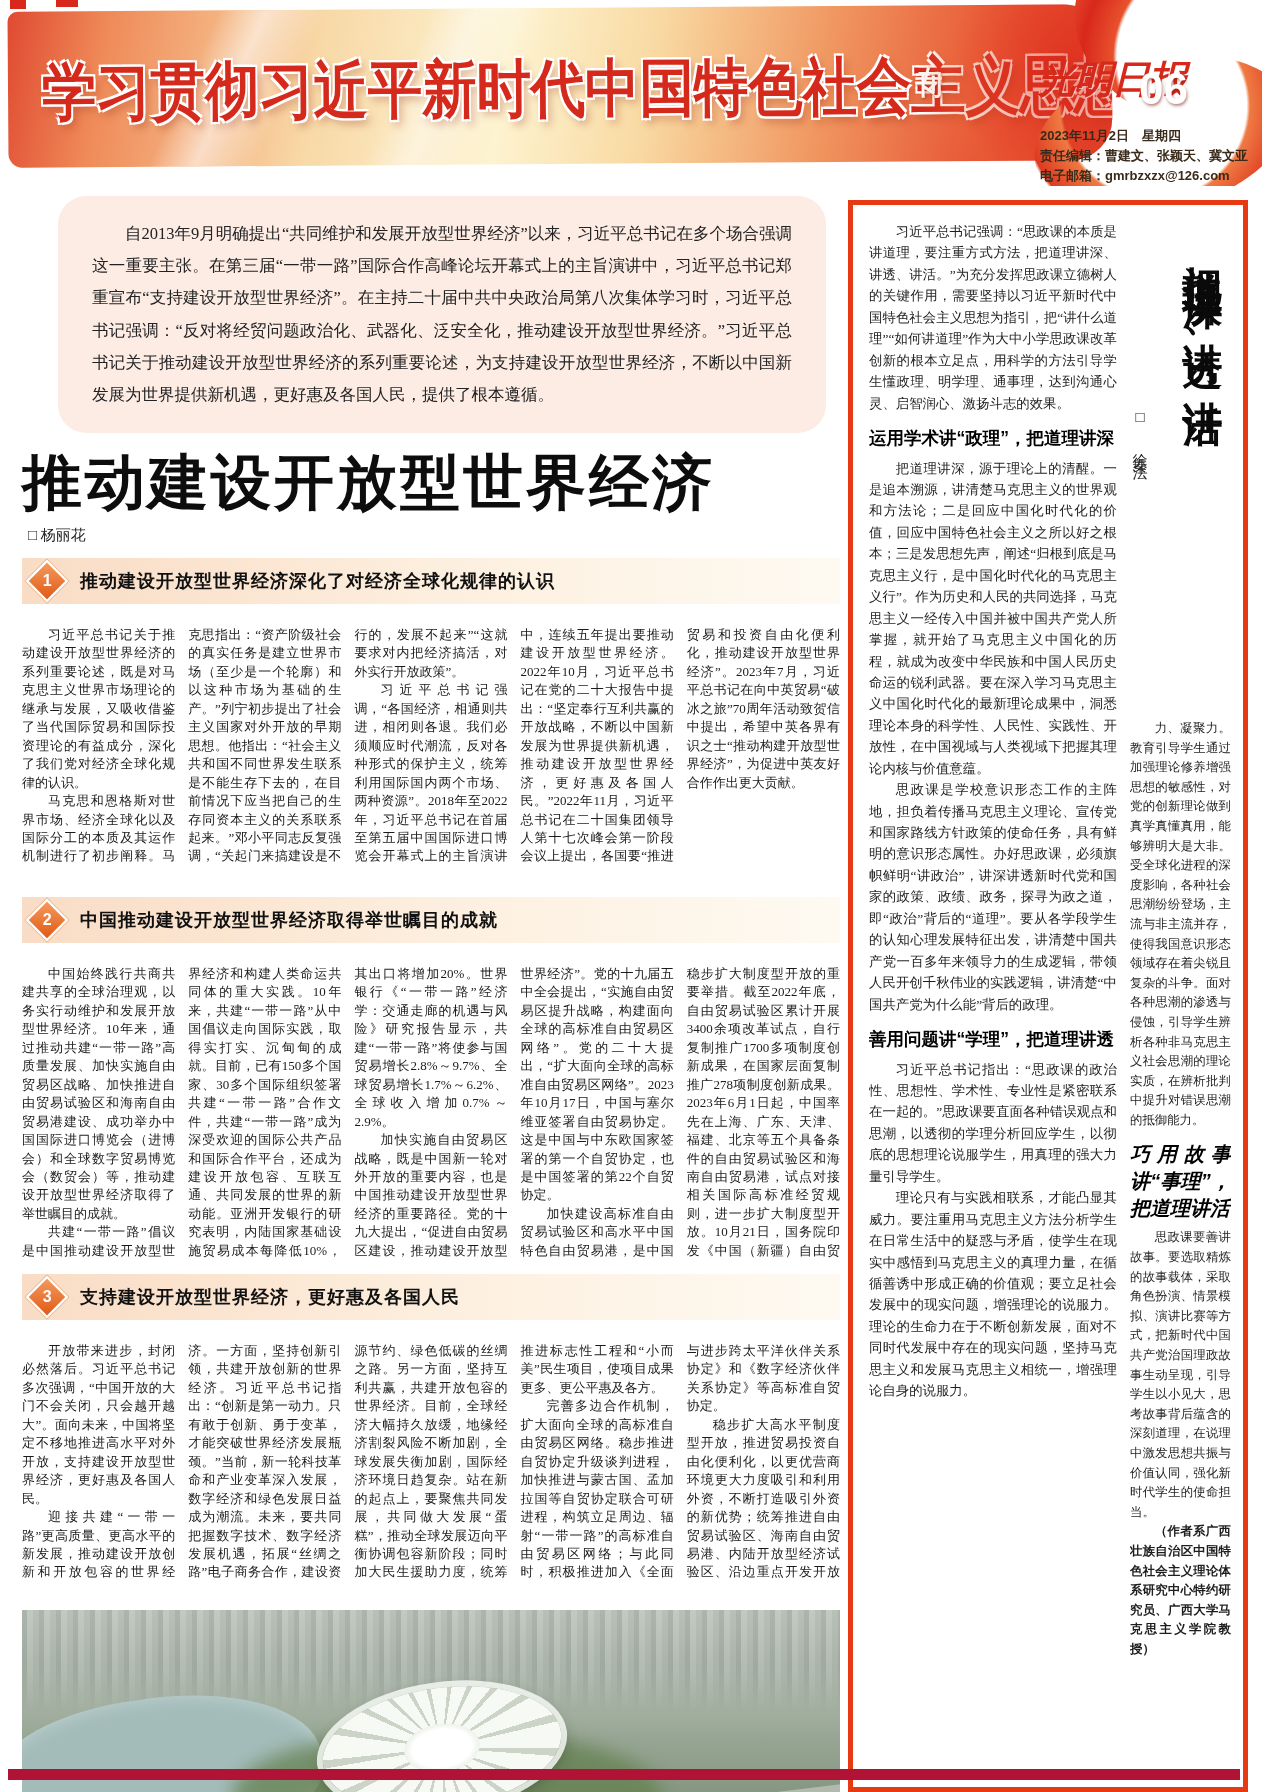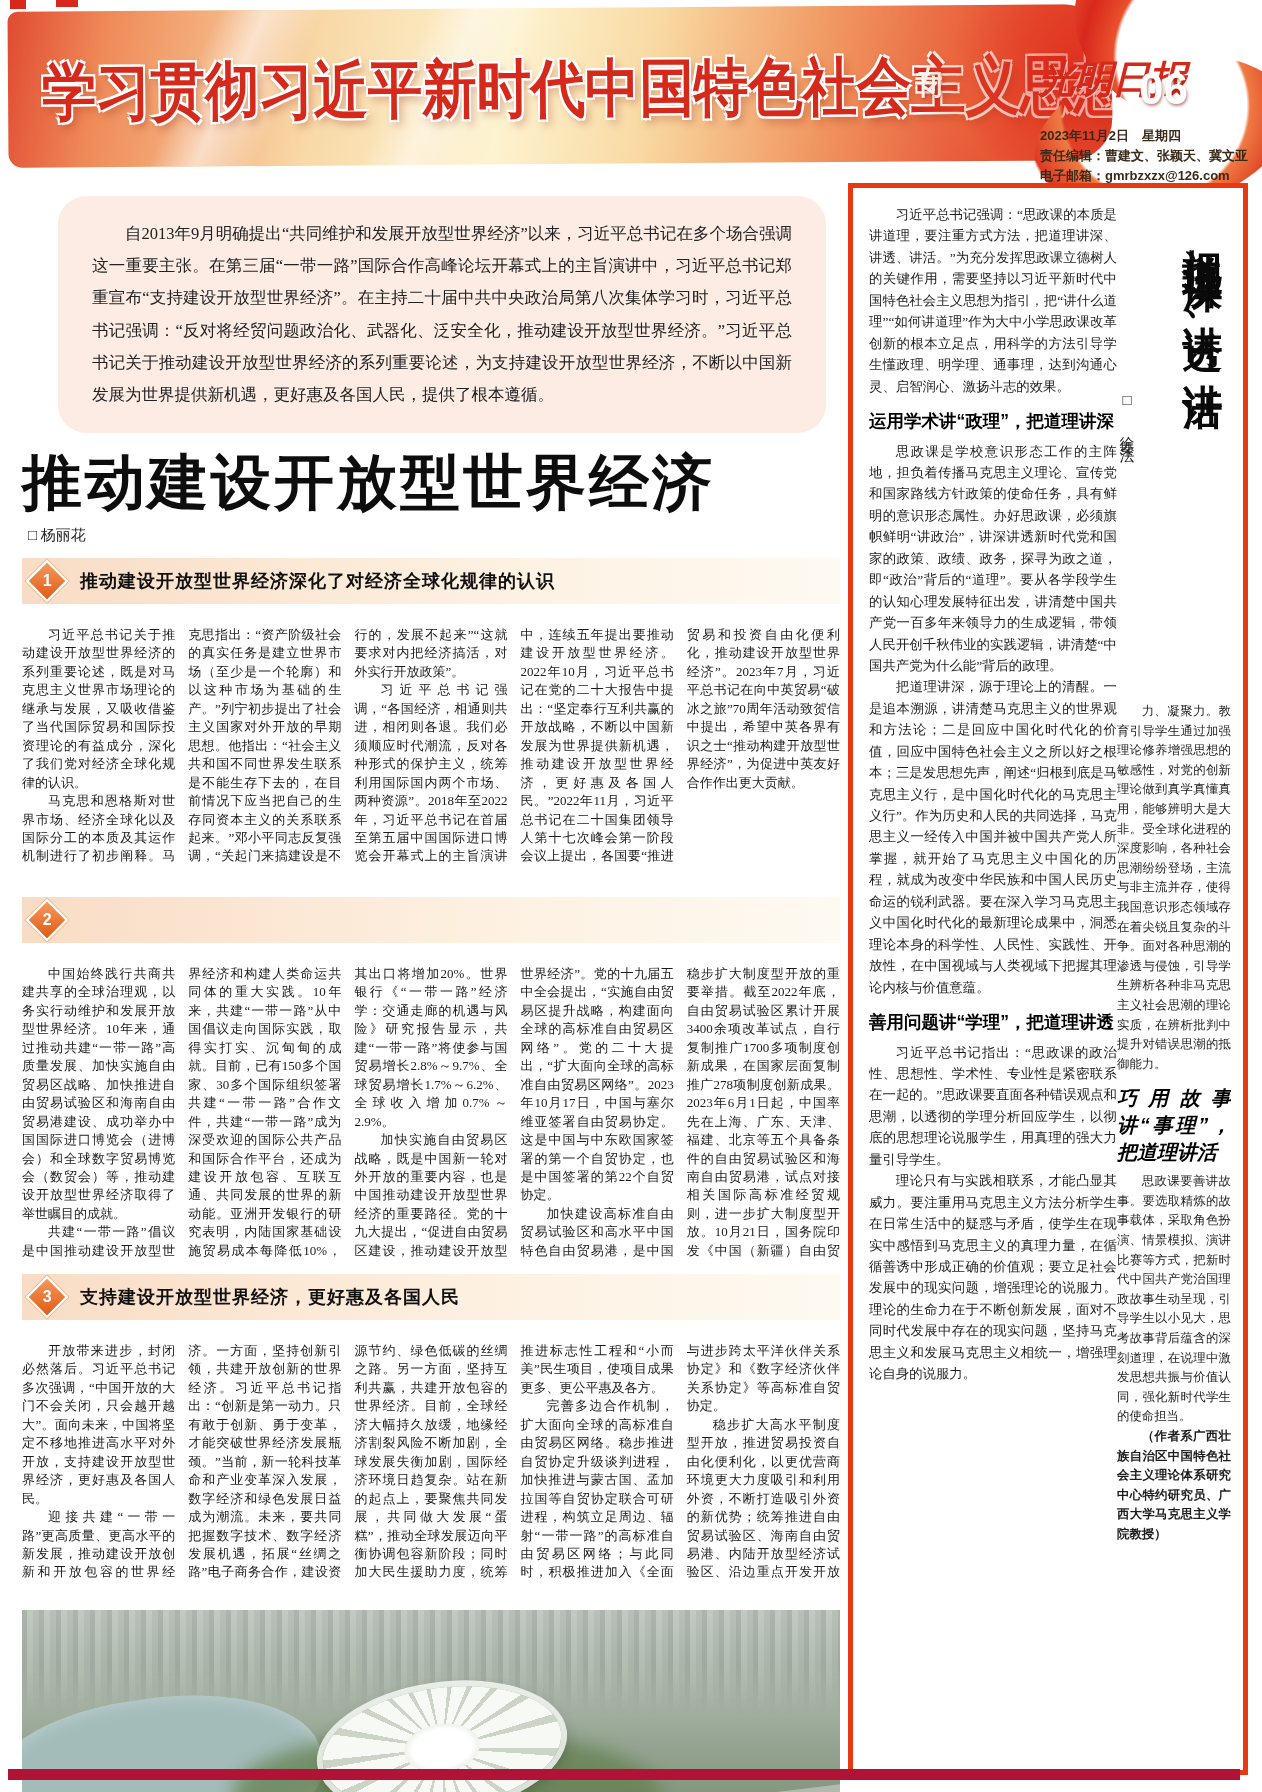--- a/index.html
+++ b/index.html
@@ -65,22 +65,22 @@
     background:repeating-conic-gradient(#f7f9f5 0 13deg,#ccd4c8 13deg 17deg);
     box-shadow:0 0 0 6px rgba(245,248,243,.85),0 6px 16px rgba(30,40,25,.45);transform:rotate(-8deg);}
   .photo .flower::after{content:"";position:absolute;left:34%;top:30%;width:32%;height:40%;border-radius:50%;
     background:radial-gradient(#ffffff 0 55%,#e4e9e0 80%,transparent);}
   .photo .road1{position:absolute;left:480px;top:190px;width:420px;height:16px;background:#b9bfb6;transform:rotate(-7deg);opacity:.85;}
   .photo .road2{position:absolute;left:380px;top:225px;width:520px;height:12px;background:#c3c8bf;transform:rotate(3deg);opacity:.8;}
   .photo .caption{position:absolute;right:16px;bottom:12px;width:62%;text-align:right;color:#fff;
     font-size:14.5px;line-height:1.6;text-shadow:0 1px 3px rgba(0,0,0,.85),0 0 6px rgba(0,0,0,.5);}
   .photo .caption .credit{margin-left:2.2em;}
   
-  .sidebox{position:absolute;left:848px;top:183px;width:400px;height:1592px;box-sizing:border-box;
-    border:5px solid #e83a12;background:#fff;padding:16px 12px 14px 16px;display:flex;}
+  .sidebox{position:absolute;left:848px;top:200px;width:400px;height:1592px;box-sizing:border-box;
+    border:5px solid #e83a12;background:#fff;padding:16px 12px 14px 16px;display:flex;gap:13px;}
   .side-left{width:248px;flex:none;overflow:hidden;font-size:13.4px;line-height:1.6;text-align:justify;color:#1e1e1e;}
   .side-left p,.side-rtext p{margin:0;text-indent:2em;}
   .side-h{font-size:17.5px;font-weight:900;color:#000;margin:13px 0 7px;line-height:1.35;text-indent:0;
     font-family:"Liberation Sans","DejaVu Sans",sans-serif;}
   .side-right{flex:1;display:flex;flex-direction:column;overflow:hidden;}
   .vtitle-block{position:relative;height:498px;flex:none;}
   .vtitle{position:absolute;right:8px;top:14px;writing-mode:vertical-rl;font-size:40px;font-weight:900;
     color:#0a0a0a;letter-spacing:6px;line-height:1.05;}
   .vauthor{position:absolute;left:0px;top:188px;writing-mode:vertical-rl;font-size:15px;color:#222;letter-spacing:6px;}
   .side-rtext{flex:1;overflow:hidden;font-size:12.4px;line-height:1.58;text-align:justify;color:#1e1e1e;}
@@ -132,20 +132,21 @@
         <p>马克思和恩格斯对世界市场、经济全球化以及国际分工的本质及其运作机制进行了初步阐释。马克思指出：“资产阶级社会的真实任务是建立世界市场（至少是一个轮廓）和以这种市场为基础的生产。”列宁初步提出了社会主义国家对外开放的早期思想。他指出：“社会主义共和国不同世界发生联系是不能生存下去的，在目前情况下应当把自己的生存同资本主义的关系联系起来。”邓小平同志反复强调，“关起门来搞建设是不行的，发展不起来”“这就要求对内把经济搞活，对外实行开放政策”。</p>
         <p>习近平总书记强调，“各国经济，相通则共进，相闭则各退。我们必须顺应时代潮流，反对各种形式的保护主义，统筹利用国际国内两个市场、两种资源”。2018年至2022年，习近平总书记在首届至第五届中国国际进口博览会开幕式上的主旨演讲中，连续五年提出要推动建设开放型世界经济。2022年10月，习近平总书记在党的二十大报告中提出：“坚定奉行互利共赢的开放战略，不断以中国新发展为世界提供新机遇，推动建设开放型世界经济，更好惠及各国人民。”2022年11月，习近平总书记在二十国集团领导人第十七次峰会第一阶段会议上提出，各国要“推进贸易和投资自由化便利化，推动建设开放型世界经济”。2023年7月，习近平总书记在向中英贸易“破冰之旅”70周年活动致贺信中提出，希望中英各界有识之士“推动构建开放型世界经济”，为促进中英友好合作作出更大贡献。</p>
       </div>
     </div>
 
     <div class="sec">
       <div class="sec-bar">
         <div class="diamond">
             <span>2</span>
           </div>
+        <div class="sec-title">中国推动建设开放型世界经济取得举世瞩目的成就</div>
       </div>
       <div class="sec-body h2body">
         <p>中国始终践行共商共建共享的全球治理观，以务实行动维护和发展开放型世界经济。10年来，通过推动共建“一带一路”高质量发展、加快实施自由贸易区战略、加快推进自由贸易试验区和海南自由贸易港建设、成功举办中国国际进口博览会（进博会）和全球数字贸易博览会（数贸会）等，推动建设开放型世界经济取得了举世瞩目的成就。</p>
         <p>共建“一带一路”倡议是中国推动建设开放型世界经济和构建人类命运共同体的重大实践。10年来，共建“一带一路”从中国倡议走向国际实践，取得实打实、沉甸甸的成就。目前，已有150多个国家、30多个国际组织签署共建“一带一路”合作文件，共建“一带一路”成为深受欢迎的国际公共产品和国际合作平台，还成为建设开放包容、互联互通、共同发展的世界的新动能。亚洲开发银行的研究表明，内陆国家基础设施贸易成本每降低10%，其出口将增加20%。世界银行《“一带一路”经济学：交通走廊的机遇与风险》研究报告显示，共建“一带一路”将使参与国贸易增长2.8%～9.7%、全球贸易增长1.7%～6.2%、全球收入增加0.7%～2.9%。</p>
         <p>加快实施自由贸易区战略，既是中国新一轮对外开放的重要内容，也是中国推动建设开放型世界经济的重要路径。党的十九大提出，“促进自由贸易区建设，推动建设开放型世界经济”。党的十九届五中全会提出，“实施自由贸易区提升战略，构建面向全球的高标准自由贸易区网络”。党的二十大提出，“扩大面向全球的高标准自由贸易区网络”。2023年10月17日，中国与塞尔维亚签署自由贸易协定。这是中国与中东欧国家签署的第一个自贸协定，也是中国签署的第22个自贸协定。</p>
         <p>加快建设高标准自由贸易试验区和高水平中国特色自由贸易港，是中国稳步扩大制度型开放的重要举措。截至2022年底，自由贸易试验区累计开展3400余项改革试点，自行复制推广1700多项制度创新成果，在国家层面复制推广278项制度创新成果。2023年6月1日起，中国率先在上海、广东、天津、福建、北京等五个具备条件的自由贸易试验区和海南自由贸易港，试点对接相关国际高标准经贸规则，进一步扩大制度型开放。10月21日，国务院印发《中国（新疆）自由贸易试验区总体方案》。至此，经过七次扩容，我国自贸试验区已经有22个，对外辐射的范围进一步扩大。</p>
 
       </div>
     </div>
 
@@ -175,22 +176,22 @@
       <div class="caption">
         <span>空中俯瞰位于广州市南沙区横沥岛尖的国际金融论坛（IFF）永久会址。</span><span class="credit">新华社发</span>
       </div>
     </div>
   </div>
 
   <div class="sidebox">
     <div class="side-left">
       <p>习近平总书记强调：“思政课的本质是讲道理，要注重方式方法，把道理讲深、讲透、讲活。”为充分发挥思政课立德树人的关键作用，需要坚持以习近平新时代中国特色社会主义思想为指引，把“讲什么道理”“如何讲道理”作为大中小学思政课改革创新的根本立足点，用科学的方法引导学生懂政理、明学理、通事理，达到沟通心灵、启智润心、激扬斗志的效果。</p>
       <div class="side-h">运用学术讲“政理”，把道理讲深</div>
+      <p>把道理讲深，源于理论上的清醒。一是追本溯源，讲清楚马克思主义的世界观和方法论；二是回应中国化时代化的价值，回应中国特色社会主义之所以好之根本；三是发思想先声，阐述“归根到底是马克思主义行，是中国化时代化的马克思主义行”。作为历史和人民的共同选择，马克思主义一经传入中国并被中国共产党人所掌握，就开始了马克思主义中国化的历程，就成为改变中华民族和中国人民历史命运的锐利武器。要在深入学习马克思主义中国化时代化的最新理论成果中，洞悉理论本身的科学性、人民性、实践性、开放性，在中国视域与人类视域下把握其理论内核与价值意蕴。</p>
       <p>思政课是学校意识形态工作的主阵地，担负着传播马克思主义理论、宣传党和国家路线方针政策的使命任务，具有鲜明的意识形态属性。办好思政课，必须旗帜鲜明“讲政治”，讲深讲透新时代党和国家的政策、政绩、政务，探寻为政之道，即“政治”背后的“道理”。要从各学段学生的认知心理发展特征出发，讲清楚中国共产党一百多年来领导力的生成逻辑，带领人民开创千秋伟业的实践逻辑，讲清楚“中国共产党为什么能”背后的政理。</p>
-      <p>把道理讲深，源于理论上的清醒。一是追本溯源，讲清楚马克思主义的世界观和方法论；二是回应中国化时代化的价值，回应中国特色社会主义之所以好之根本；三是发思想先声，阐述“归根到底是马克思主义行，是中国化时代化的马克思主义行”。作为历史和人民的共同选择，马克思主义一经传入中国并被中国共产党人所掌握，就开始了马克思主义中国化的历程，就成为改变中华民族和中国人民历史命运的锐利武器。要在深入学习马克思主义中国化时代化的最新理论成果中，洞悉理论本身的科学性、人民性、实践性、开放性，在中国视域与人类视域下把握其理论内核与价值意蕴。</p>
       <div class="side-h">善用问题讲“学理”，把道理讲透</div>
       <p>习近平总书记指出：“思政课的政治性、思想性、学术性、专业性是紧密联系在一起的。”思政课要直面各种错误观点和思潮，以透彻的学理分析回应学生，以彻底的思想理论说服学生，用真理的强大力量引导学生。</p>
       <p>理论只有与实践相联系，才能凸显其威力。要注重用马克思主义方法分析学生在日常生活中的疑惑与矛盾，使学生在现实中感悟到马克思主义的真理力量，在循循善诱中形成正确的价值观；要立足社会发展中的现实问题，增强理论的说服力。理论的生命力在于不断创新发展，面对不同时代发展中存在的现实问题，坚持马克思主义和发展马克思主义相统一，增强理论自身的说服力。</p>
     </div>
     <div class="side-right">
       <div class="vtitle-block">
         <div class="vauthor">□ 徐秦法</div>
         <div class="vtitle">把道理讲深、讲透、讲活</div>
       </div>
       <div class="side-rtext">

